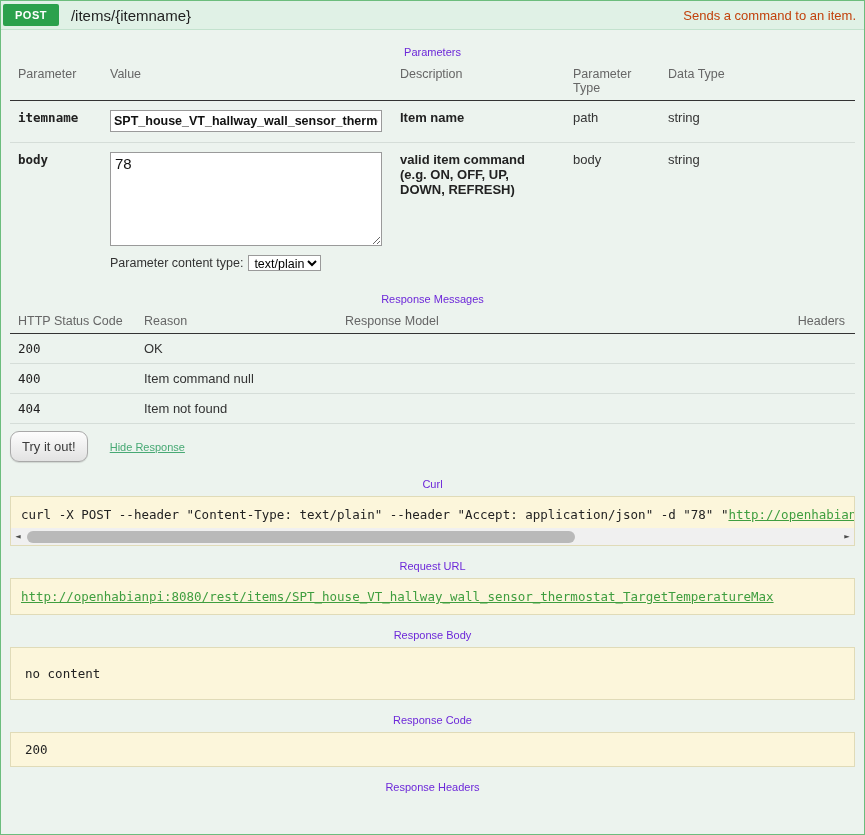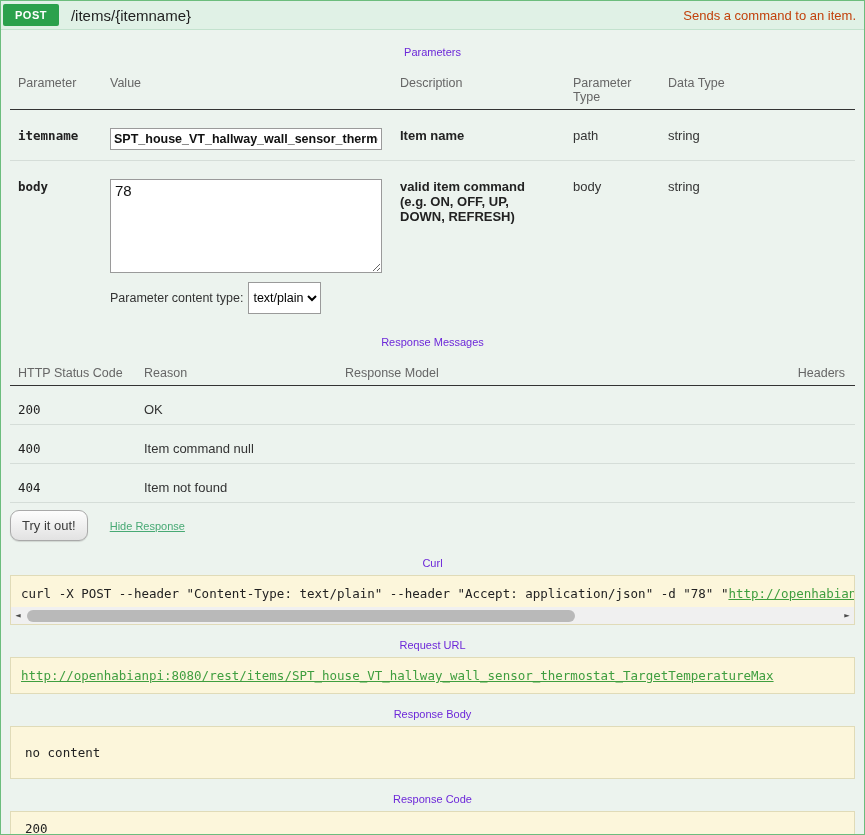--- a/index.html
+++ b/index.html
@@ -74,21 +74,21 @@
   }
   .grid-row {
     display: grid;
     border-bottom: 1px solid #d5ddd8;
     padding: 7px 0;
     align-items: start;
   }
   .grid-row:last-child { border-bottom: 1px solid #d5ddd8; }
   .params-cols  { grid-template-columns: 92px 290px 173px 95px 1fr; }
   .resp-cols    { grid-template-columns: 126px 201px 424px 1fr; }
-  .cell { padding-left: 8px; margin-top: 9px; }
+  .cell { padding-left: 8px; }
 
   .param-name {
     font-family: "DejaVu Sans Mono", monospace;
     font-weight: bold;
     font-size: 12.5px;
     color: #222;
   }
   .param-desc { font-weight: bold; color: #222; padding-right: 14px; }
   .param-type, .data-type { font-size: 13px; color: #333; }
 
@@ -118,23 +118,24 @@
     margin-top: 6px;
     font-size: 12.5px;
     color: #333;
     display: flex;
     align-items: center;
     gap: 5px;
   }
   select.content-type-select {
     font-family: "Liberation Sans", sans-serif;
     font-size: 12.5px;
-    height: 32px;
+    height: 16px;
     border: 1px solid #9a9a9a;
     background: #fff;
+    text-align: right;
   }
 
   .status-code {
     font-family: "DejaVu Sans Mono", monospace;
     font-size: 12.5px;
     color: #222;
   }
 
   
   .actions-row { display: flex; align-items: center; margin-top: 7px; gap: 22px; }

